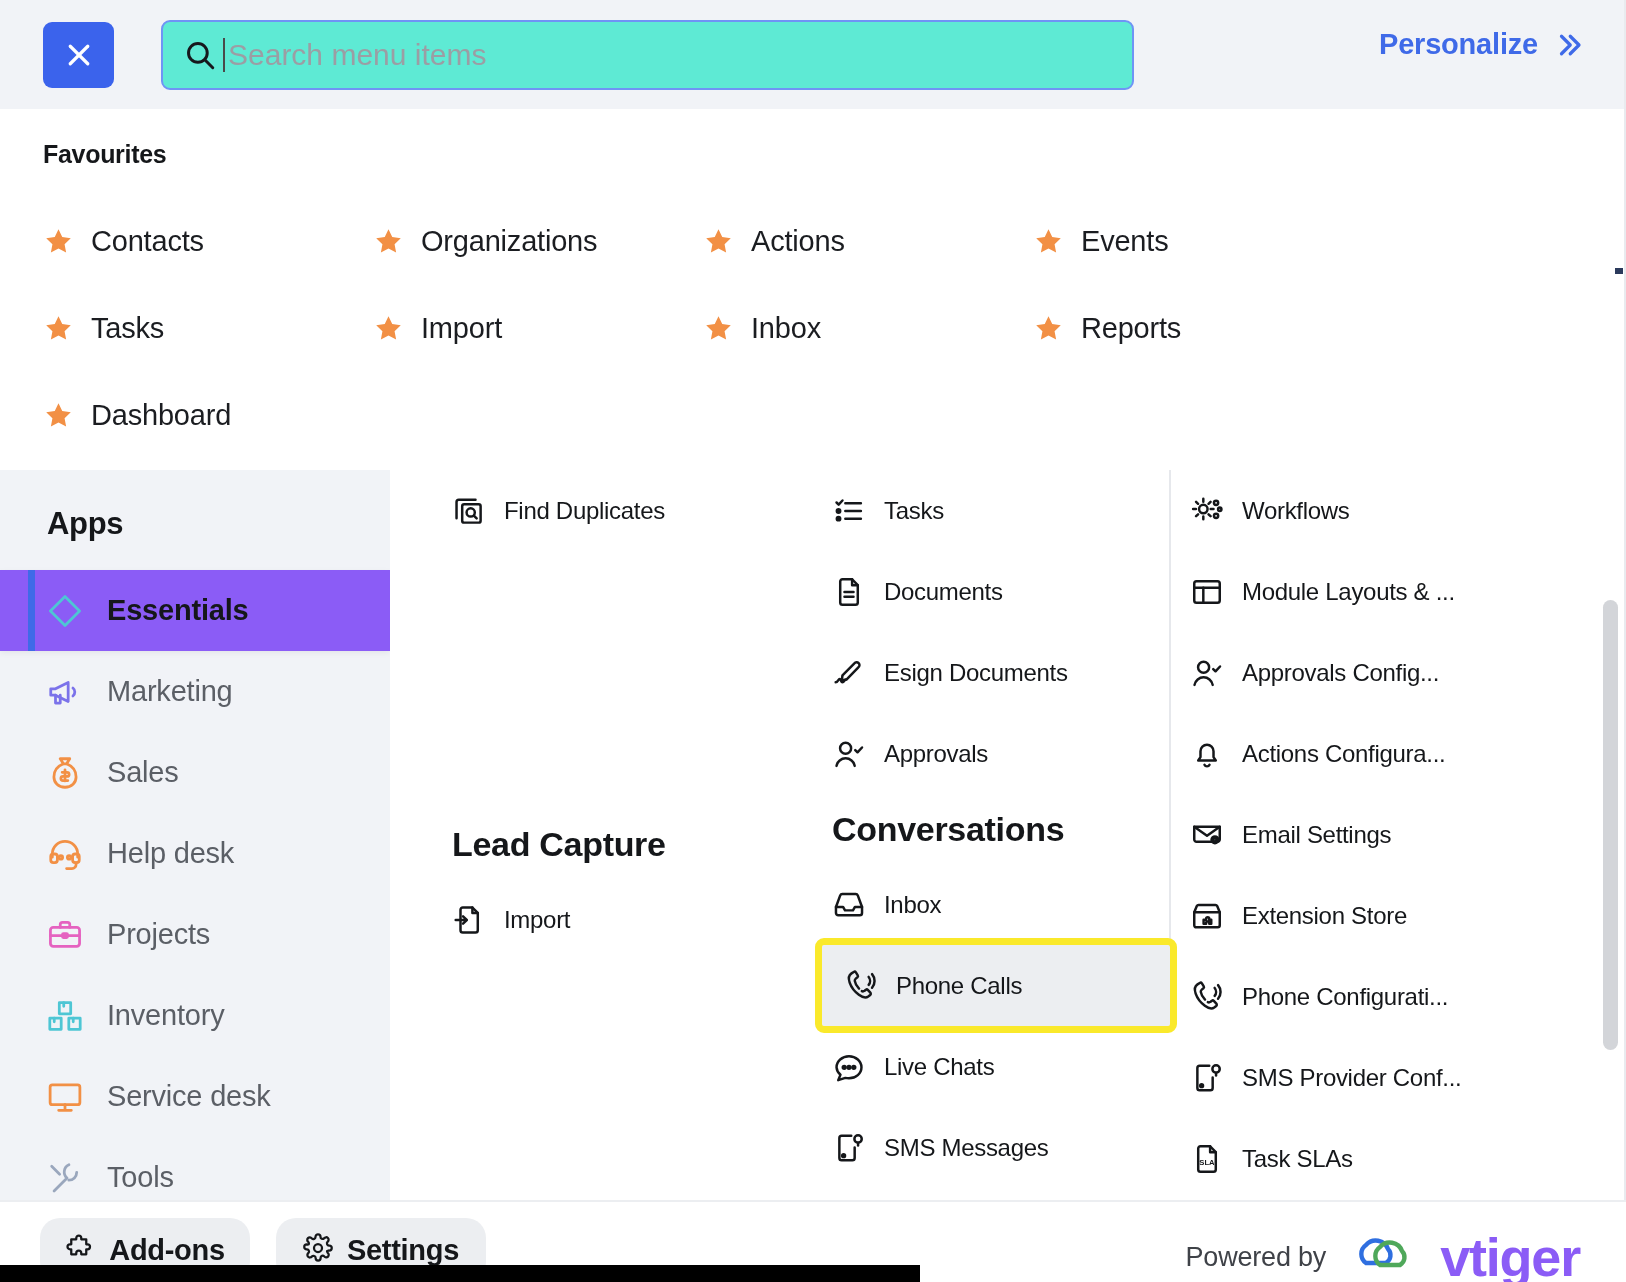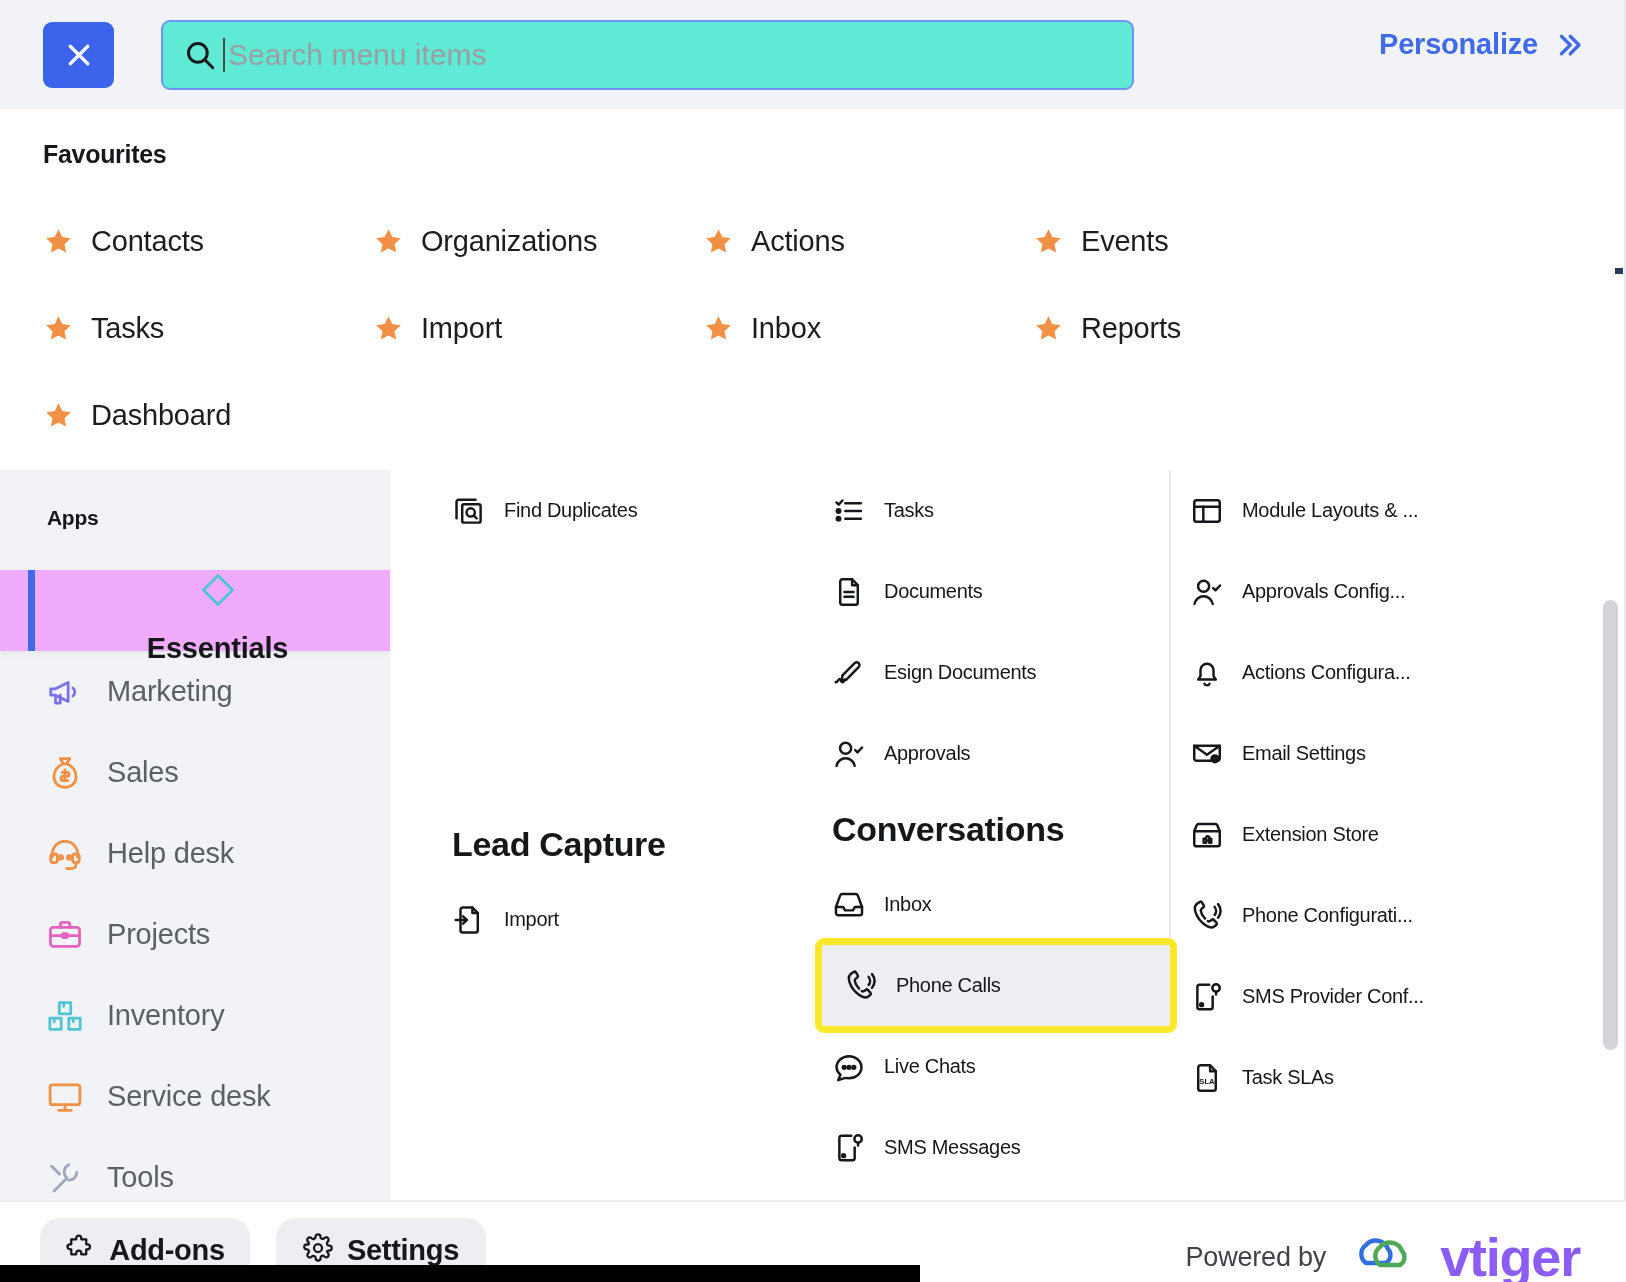--- a/index.html
+++ b/index.html
@@ -89,36 +89,35 @@
   .lower{
     position:absolute; left:0; top:470px; width:1626px; height:730px;
     background:#ffffff;
   }
   .sidebar{
     position:absolute; left:0; top:0; width:390px; height:730px;
     background:#f1f3f7;
   }
   .apps-title{
     position:absolute; left:47px; top:36px;
-    font-size:21px; font-weight:bold; color:#15171a;
+    font-size:31px; font-weight:bold; color:#15171a;
     letter-spacing:-0.3px;
   }
   .app-list{ position:absolute; left:0; top:100px; width:390px; }
   .app-item{
     position:relative;
     height:81px;
     display:flex; align-items:center;
     padding-left:45px; gap:22px;
     cursor:pointer;
   }
   .app-item .lbl{ font-size:29px; color:#5b5f66; letter-spacing:-0.2px; }
   .app-item.active{
-    background:#f0abfc;
+    background:#8b5cf6;
     box-shadow:0 2px 6px rgba(0,0,0,.06);
-    flex-direction:column;
   }
   .app-item.active .lbl{ color:#15171a; font-weight:bold; }
   .app-item.active::before{
     content:""; position:absolute; left:28px; top:0;
     width:7px; height:100%; background:#3f6ae8;
   }
   .app-ico{ width:40px; height:40px; flex:0 0 auto; display:flex; align-items:center; justify-content:center; }
 
   
   .cols{
@@ -133,21 +132,21 @@
     position:absolute; left:779px; top:0; width:2px; height:484px;
     background:#e6e8ec;
   }
   .m-item{
     display:flex; align-items:center; gap:18px;
     height:81px; cursor:pointer;
     padding-left:10px;
     border-radius:5px;
   }
   .m-item .lbl{
-    font-size:20px; color:#15171a; letter-spacing:-0.3px;
+    font-size:24px; color:#15171a; letter-spacing:-0.3px;
     white-space:nowrap;
   }
   .m-ico{ width:34px; height:34px; flex:0 0 auto; display:flex; align-items:center; justify-content:center; }
   .grp-title{
     font-size:34px; font-weight:bold; color:#15171a;
     letter-spacing:-0.3px;
     height:70px; display:flex; align-items:center;
     padding-left:10px;
   }
   .spacer-a{ height:258px; }
@@ -515,20 +514,32 @@
                 <path d="M13.6 3.4H6.8A1.6 1.6 0 0 0 5.2 5v14a1.6 1.6 0 0 0 1.6 1.6h7.6A1.6 1.6 0 0 0 16 19v-7.4"></path>
                 <circle cx="18.4" cy="5.6" r="2.6"></circle>
                 <path d="M18.4 8.2v2"></path>
                 <circle cx="8.2" cy="17.4" r="1" fill="#15171a"></circle>
               </svg>
             </span>
             <span class="lbl">SMS Messages</span>
           </div>
         </div>
       <div class="col col-c" id="col-c">
+          <div class="m-item">
+            <span class="m-ico">
+              <svg width="34" height="34" viewBox="0 0 24 24" fill="none" stroke="#15171a" stroke-width="1.75" stroke-linecap="round" stroke-linejoin="round">
+                <circle cx="9.4" cy="10.6" r="3"></circle>
+                <path d="M9.4 3.4v2M9.4 15.8v2M2.2 10.6h2M14.6 10.6h2M4.3 5.5l1.4 1.4M13.1 14.3l1.4 1.4M14.5 5.5l-1.4 1.4M5.7 14.3l-1.4 1.4"></path>
+                <circle cx="18.4" cy="6.2" r="1.5"></circle>
+                <circle cx="18.4" cy="15.4" r="1.5"></circle>
+                <circle cx="21" cy="10.8" r="1.2"></circle>
+              </svg>
+            </span>
+            <span class="lbl">Workflows</span>
+          </div>
           <div class="m-item">
             <span class="m-ico">
               <svg width="34" height="34" viewBox="0 0 24 24" fill="none" stroke="#15171a" stroke-width="1.75" stroke-linecap="round" stroke-linejoin="round">
                 <rect x="3" y="4.4" width="18" height="15.2" rx="1.6"></rect>
                 <path d="M3 9h18"></path>
                 <path d="M9.4 9v10.6"></path>
               </svg>
             </span>
             <span class="lbl">Module Layouts &amp; ...</span>
           </div>

